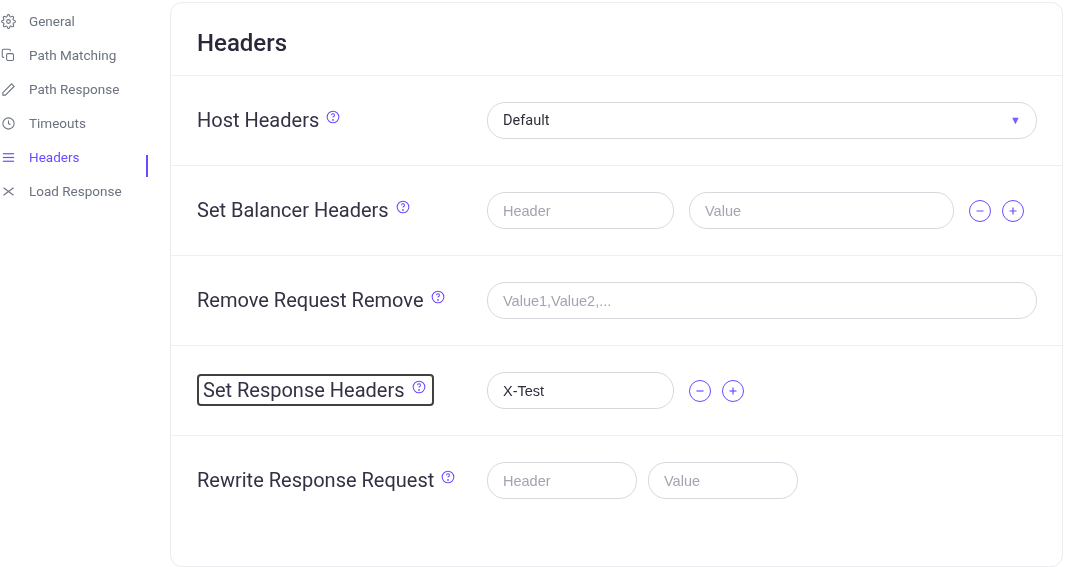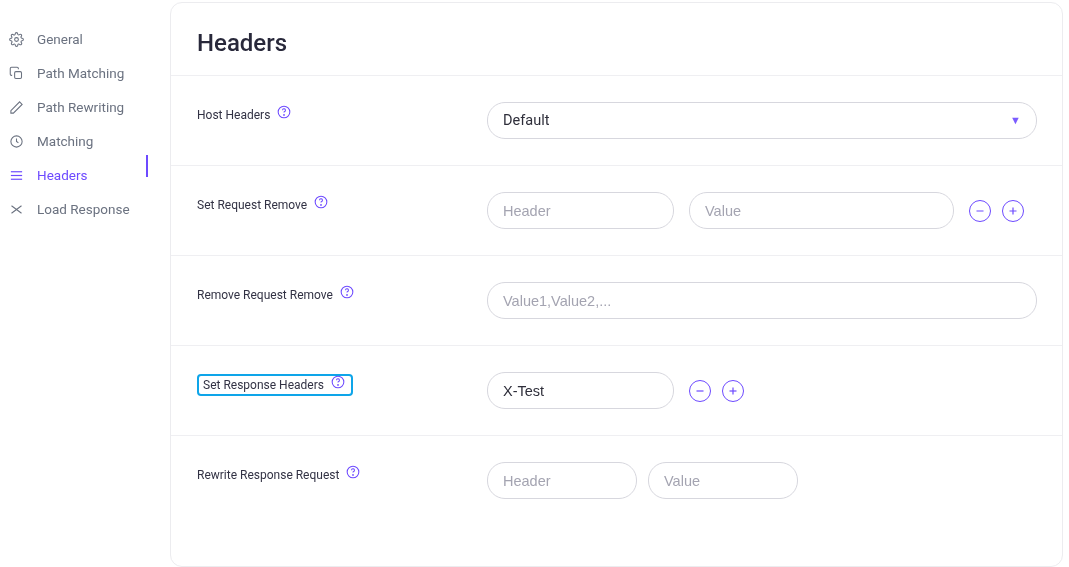--- a/index.html
+++ b/index.html
@@ -15,23 +15,22 @@
     width: 100%; height: 100%;
   }
   
   .sidebar {
     width: 170px;
     padding-top: 13px;
     flex-shrink: 0;
   }
   .nav-item {
     display: flex;
-    align-items: flex-end;
+    align-items: flex-start;
     height: 34px;
-    padding-left: 8px;
     cursor: pointer;
     position: relative;
   }
   .nav-icon {
     width: 16px; height: 16px;
     display: inline-flex;
     align-items: center;
     justify-content: center;
     color: #6b7280;
     margin-right: 13px;
@@ -77,25 +76,25 @@
   }
   .form-row:last-child { border-bottom: none; }
   .row-label-wrap {
     width: 290px;
     padding-top: 6px;
     display: flex;
     align-items: center;
     flex-shrink: 0;
   }
   .row-label {
-    font-size: 12px;
+    font-size: 20px;
     color: #323244;
   }
   .highlight-box {
-    border: 2px solid #0ea5e9;
+    border: 2px solid #404040;
     border-radius: 4px;
     padding: 2px 6px 2px 4px;
     display: inline-flex;
     align-items: center;
   }
   .help-icon {
     display: inline-flex;
     width: 14px; height: 14px;
     margin-left: 7px;
     color: #6d4aff;
@@ -169,30 +168,30 @@
           </svg>
       </span>
       <span class="nav-label">Path Matching</span>
     </div>
     <div class="nav-item">
       <span class="nav-icon">
         <svg width="15" height="15" viewBox="0 0 24 24" fill="none" stroke="currentColor" stroke-width="1.7">
             <path d="M17 3l4 4L7 21H3v-4L17 3z"></path>
           </svg>
       </span>
-      <span class="nav-label">Path Rewriting</span>
+      <span class="nav-label">Path Response</span>
     </div>
     <div class="nav-item">
       <span class="nav-icon">
         <svg width="15" height="15" viewBox="0 0 24 24" fill="none" stroke="currentColor" stroke-width="1.7">
             <circle cx="12" cy="12" r="9"></circle>
             <path d="M12 7v5l3 2"></path>
           </svg>
       </span>
-      <span class="nav-label">Matching</span>
+      <span class="nav-label">Timeouts</span>
     </div>
     <div class="nav-item active">
       <span class="nav-icon">
         <svg width="15" height="15" viewBox="0 0 24 24" fill="none" stroke="currentColor" stroke-width="1.9">
             <line x1="3" y1="6" x2="21" y2="6"></line>
             <line x1="3" y1="12" x2="21" y2="12"></line>
             <line x1="3" y1="18" x2="21" y2="18"></line>
           </svg>
       </span>
       <span class="nav-label">Headers</span>
@@ -226,21 +225,21 @@
       <div class="row-controls">
         <div class="select">
           <span>Default</span>
           <span class="select-caret">▼</span>
         </div>
       </div>
     </div>
 
     <div class="form-row">
       <div class="row-label-wrap">
-        <span class="row-label">Set Request Remove</span>
+        <span class="row-label">Set Balancer Headers</span>
         <span class="help-icon">
           <svg width="14" height="14" viewBox="0 0 24 24" fill="none" stroke="currentColor" stroke-width="1.8">
               <circle cx="12" cy="12" r="10"></circle>
               <path d="M9.5 9a2.5 2.5 0 1 1 3.5 2.3c-.9.4-1 1-1 1.7"></path>
               <circle cx="12" cy="17" r="0.6" fill="currentColor"></circle>
             </svg>
         </span>
       </div>
       <div class="row-controls">
         <input class="text-input hv-input" type="text" placeholder="Header" style="">

